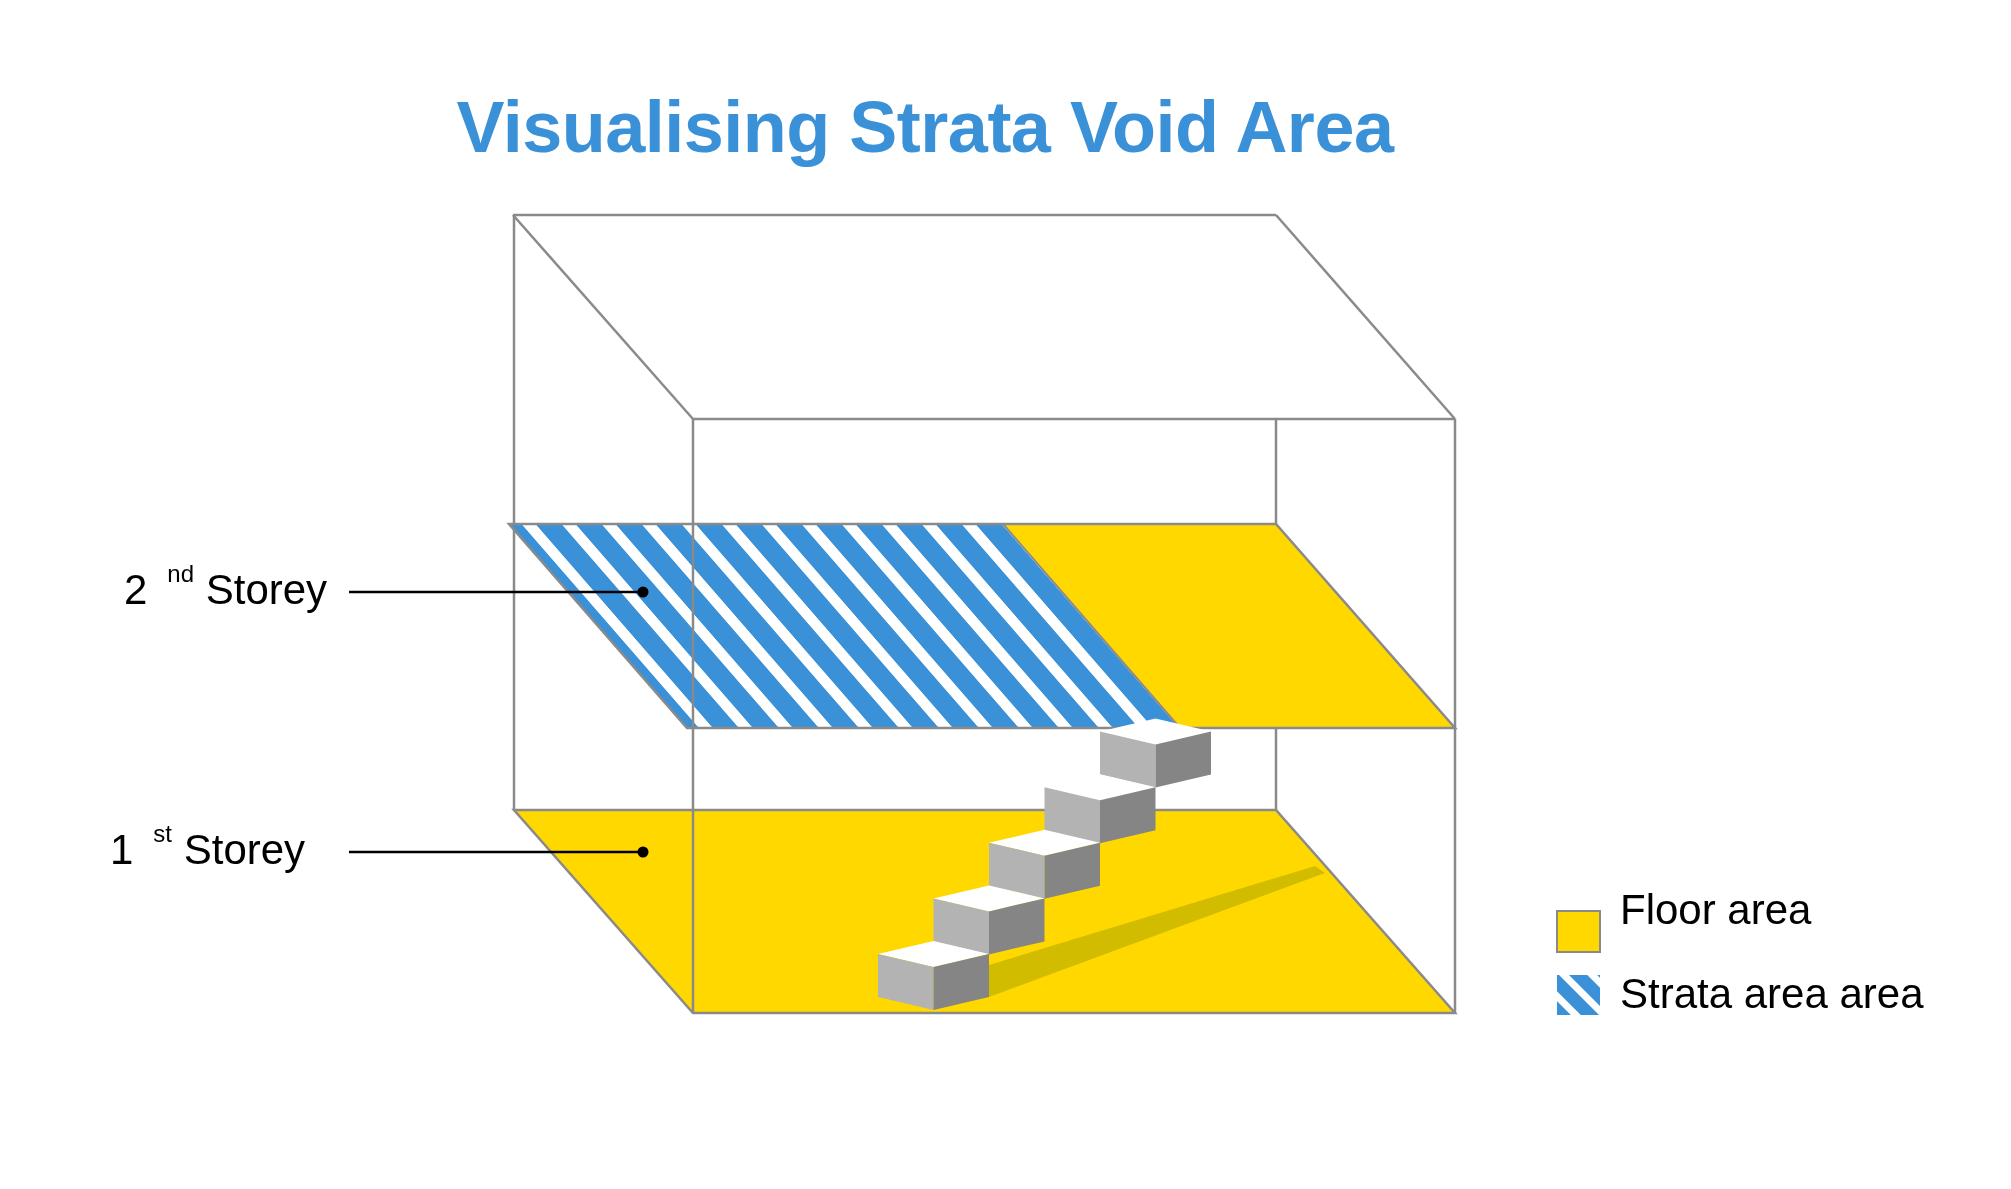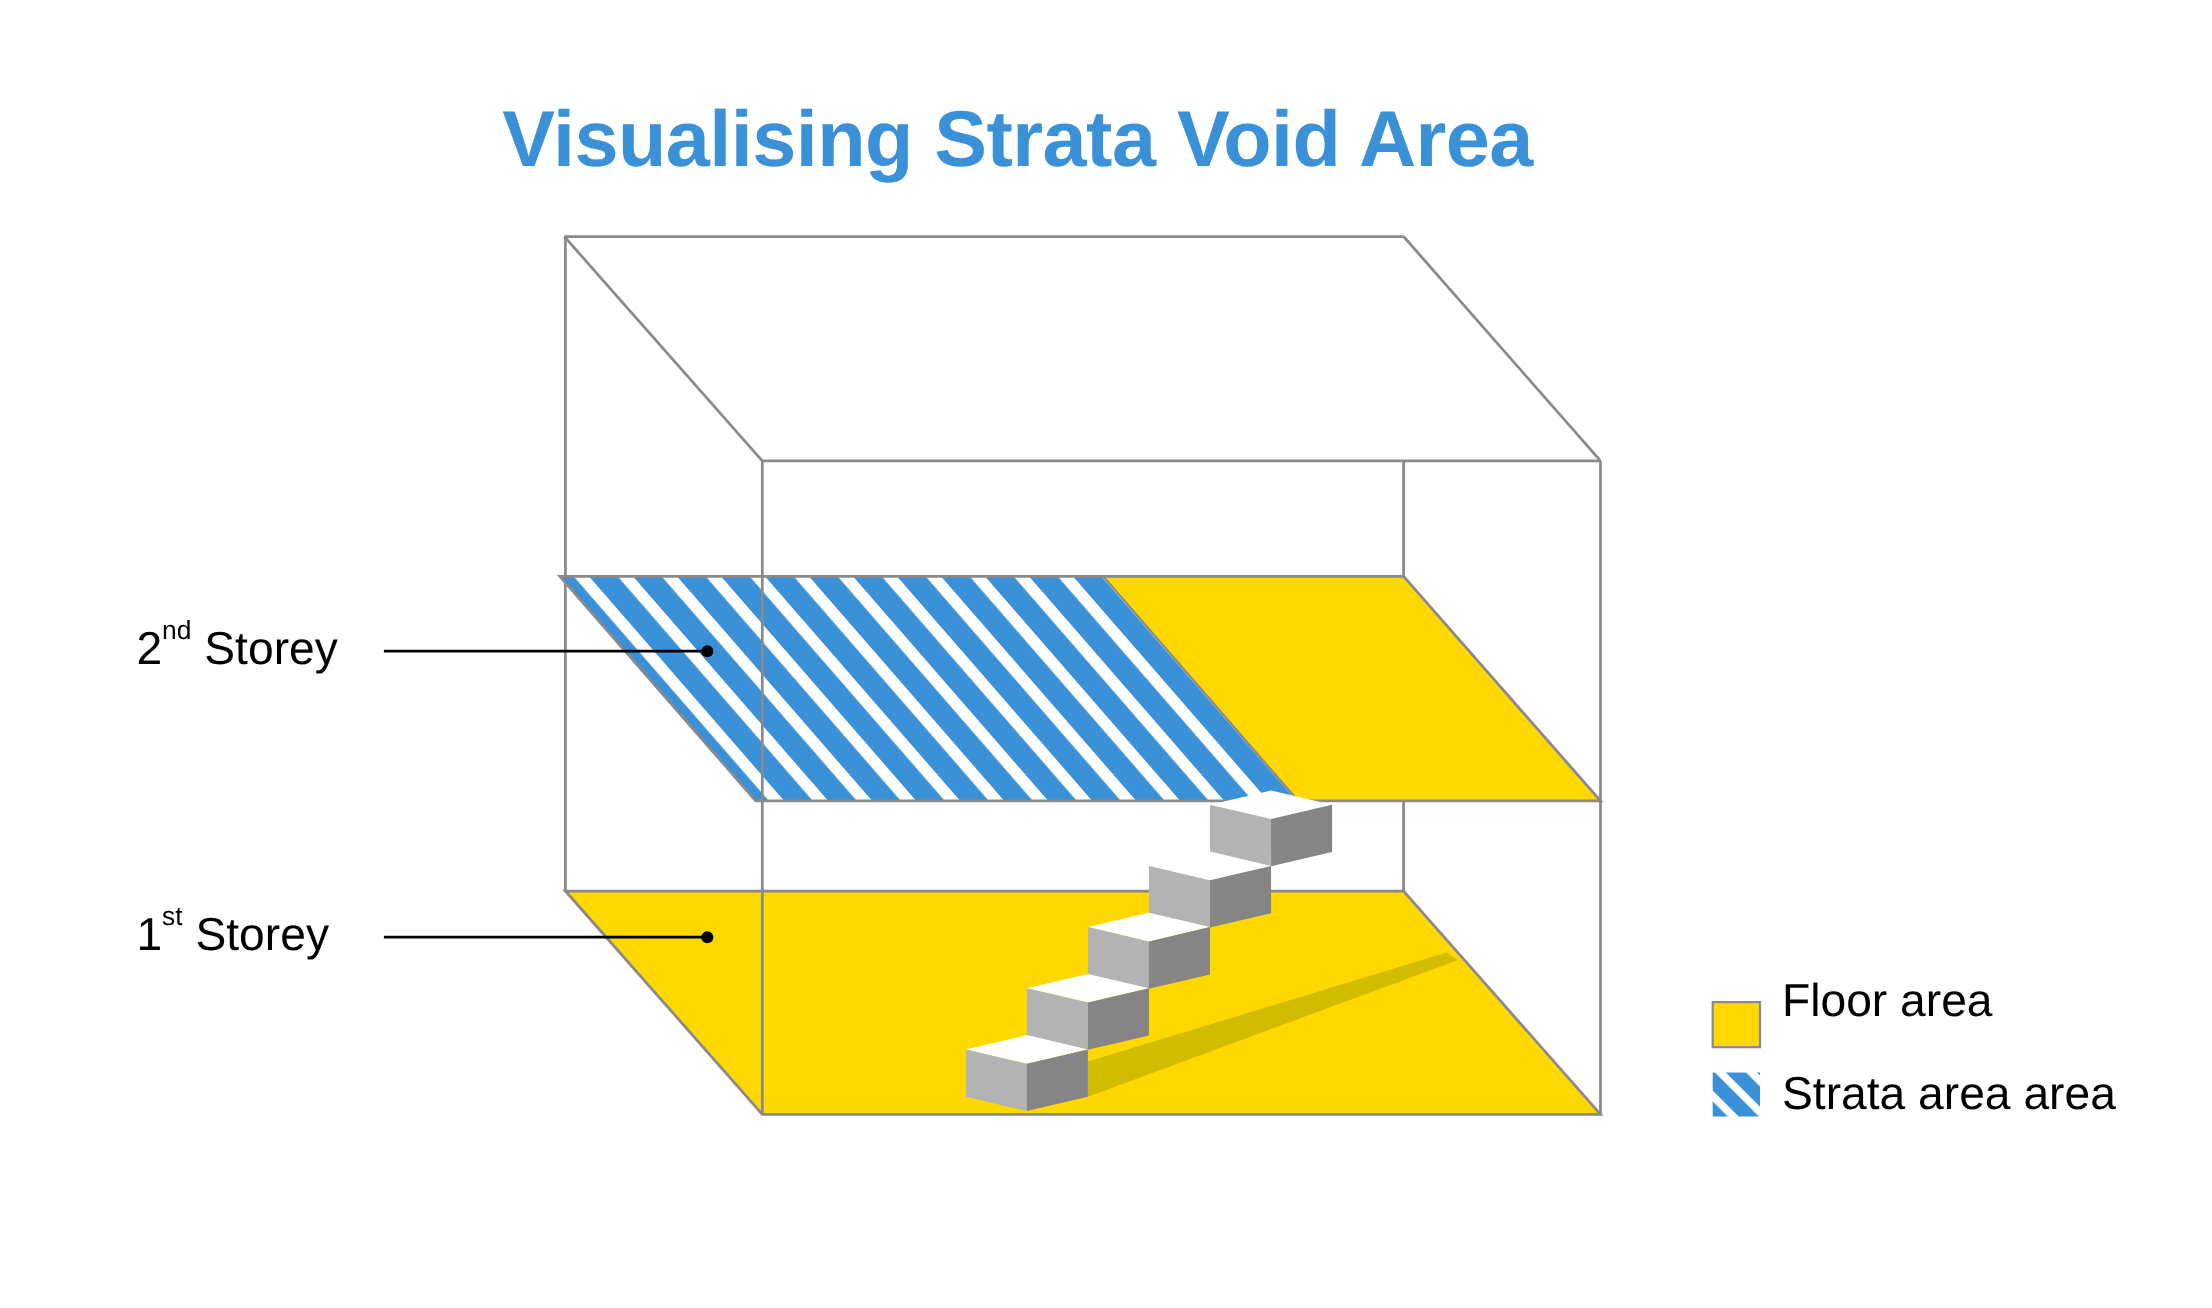--- a/index.html
+++ b/index.html
@@ -8,21 +8,21 @@
   #diagram { position: absolute; left: 0; top: 0; width: 2011px; height: 1189px; }
   .title {
     position: absolute; left: 0; top: 66px; width: 1850px; text-align: center;
     font-size: 72px; font-weight: bold; letter-spacing: -0.5px;
     font-family: "Liberation Sans", "DejaVu Sans", sans-serif;
   }
   .storey-label {
     position: absolute; font-size: 42px; color: #000;
     font-family: "Liberation Sans", "DejaVu Sans", sans-serif;
   }
-  .storey-label sup { font-size: 24px; position: relative; top: -4px; vertical-align: top; line-height: 1; }
+  .storey-label sup { font-size: 24px; position: relative; top: -4px; vertical-align: top; line-height: 1; margin-left: 20px; }
   .legend-label {
     position: absolute; font-size: 42px; color: #000;
     font-family: "Liberation Sans", "DejaVu Sans", sans-serif;
     white-space: nowrap;
   }
 </style>
 </head>
 <body>
 
 <svg id="diagram" viewBox="0 0 2011 1189" xmlns="http://www.w3.org/2000/svg">
@@ -116,19 +116,19 @@
   <rect x="1557" y="975" width="43" height="40" fill="url(#legendStripes)"></rect>
 </svg>
 
 <div class="title" id="titleEl" style="color: rgb(58, 145, 216); margin-top: 20px;">Visualising Strata Void Area</div>
 
 <div class="storey-label" style="left:124px; top:566px;">
   <span>2</span><sup>nd</sup>
   <span>Storey</span>
 </div>
 
-<div class="storey-label" style="left:124px; top:826px;">
+<div class="storey-label" style="left:110px; top:826px;">
   <span>1</span><sup>st</sup>
   <span>Storey</span>
 </div>
 
 <div class="legend-label" style="left:1620px; top:886px;">Floor area</div>
 <div class="legend-label" style="left:1620px; top:970px;">Strata area area</div>
 
 </body></html>

